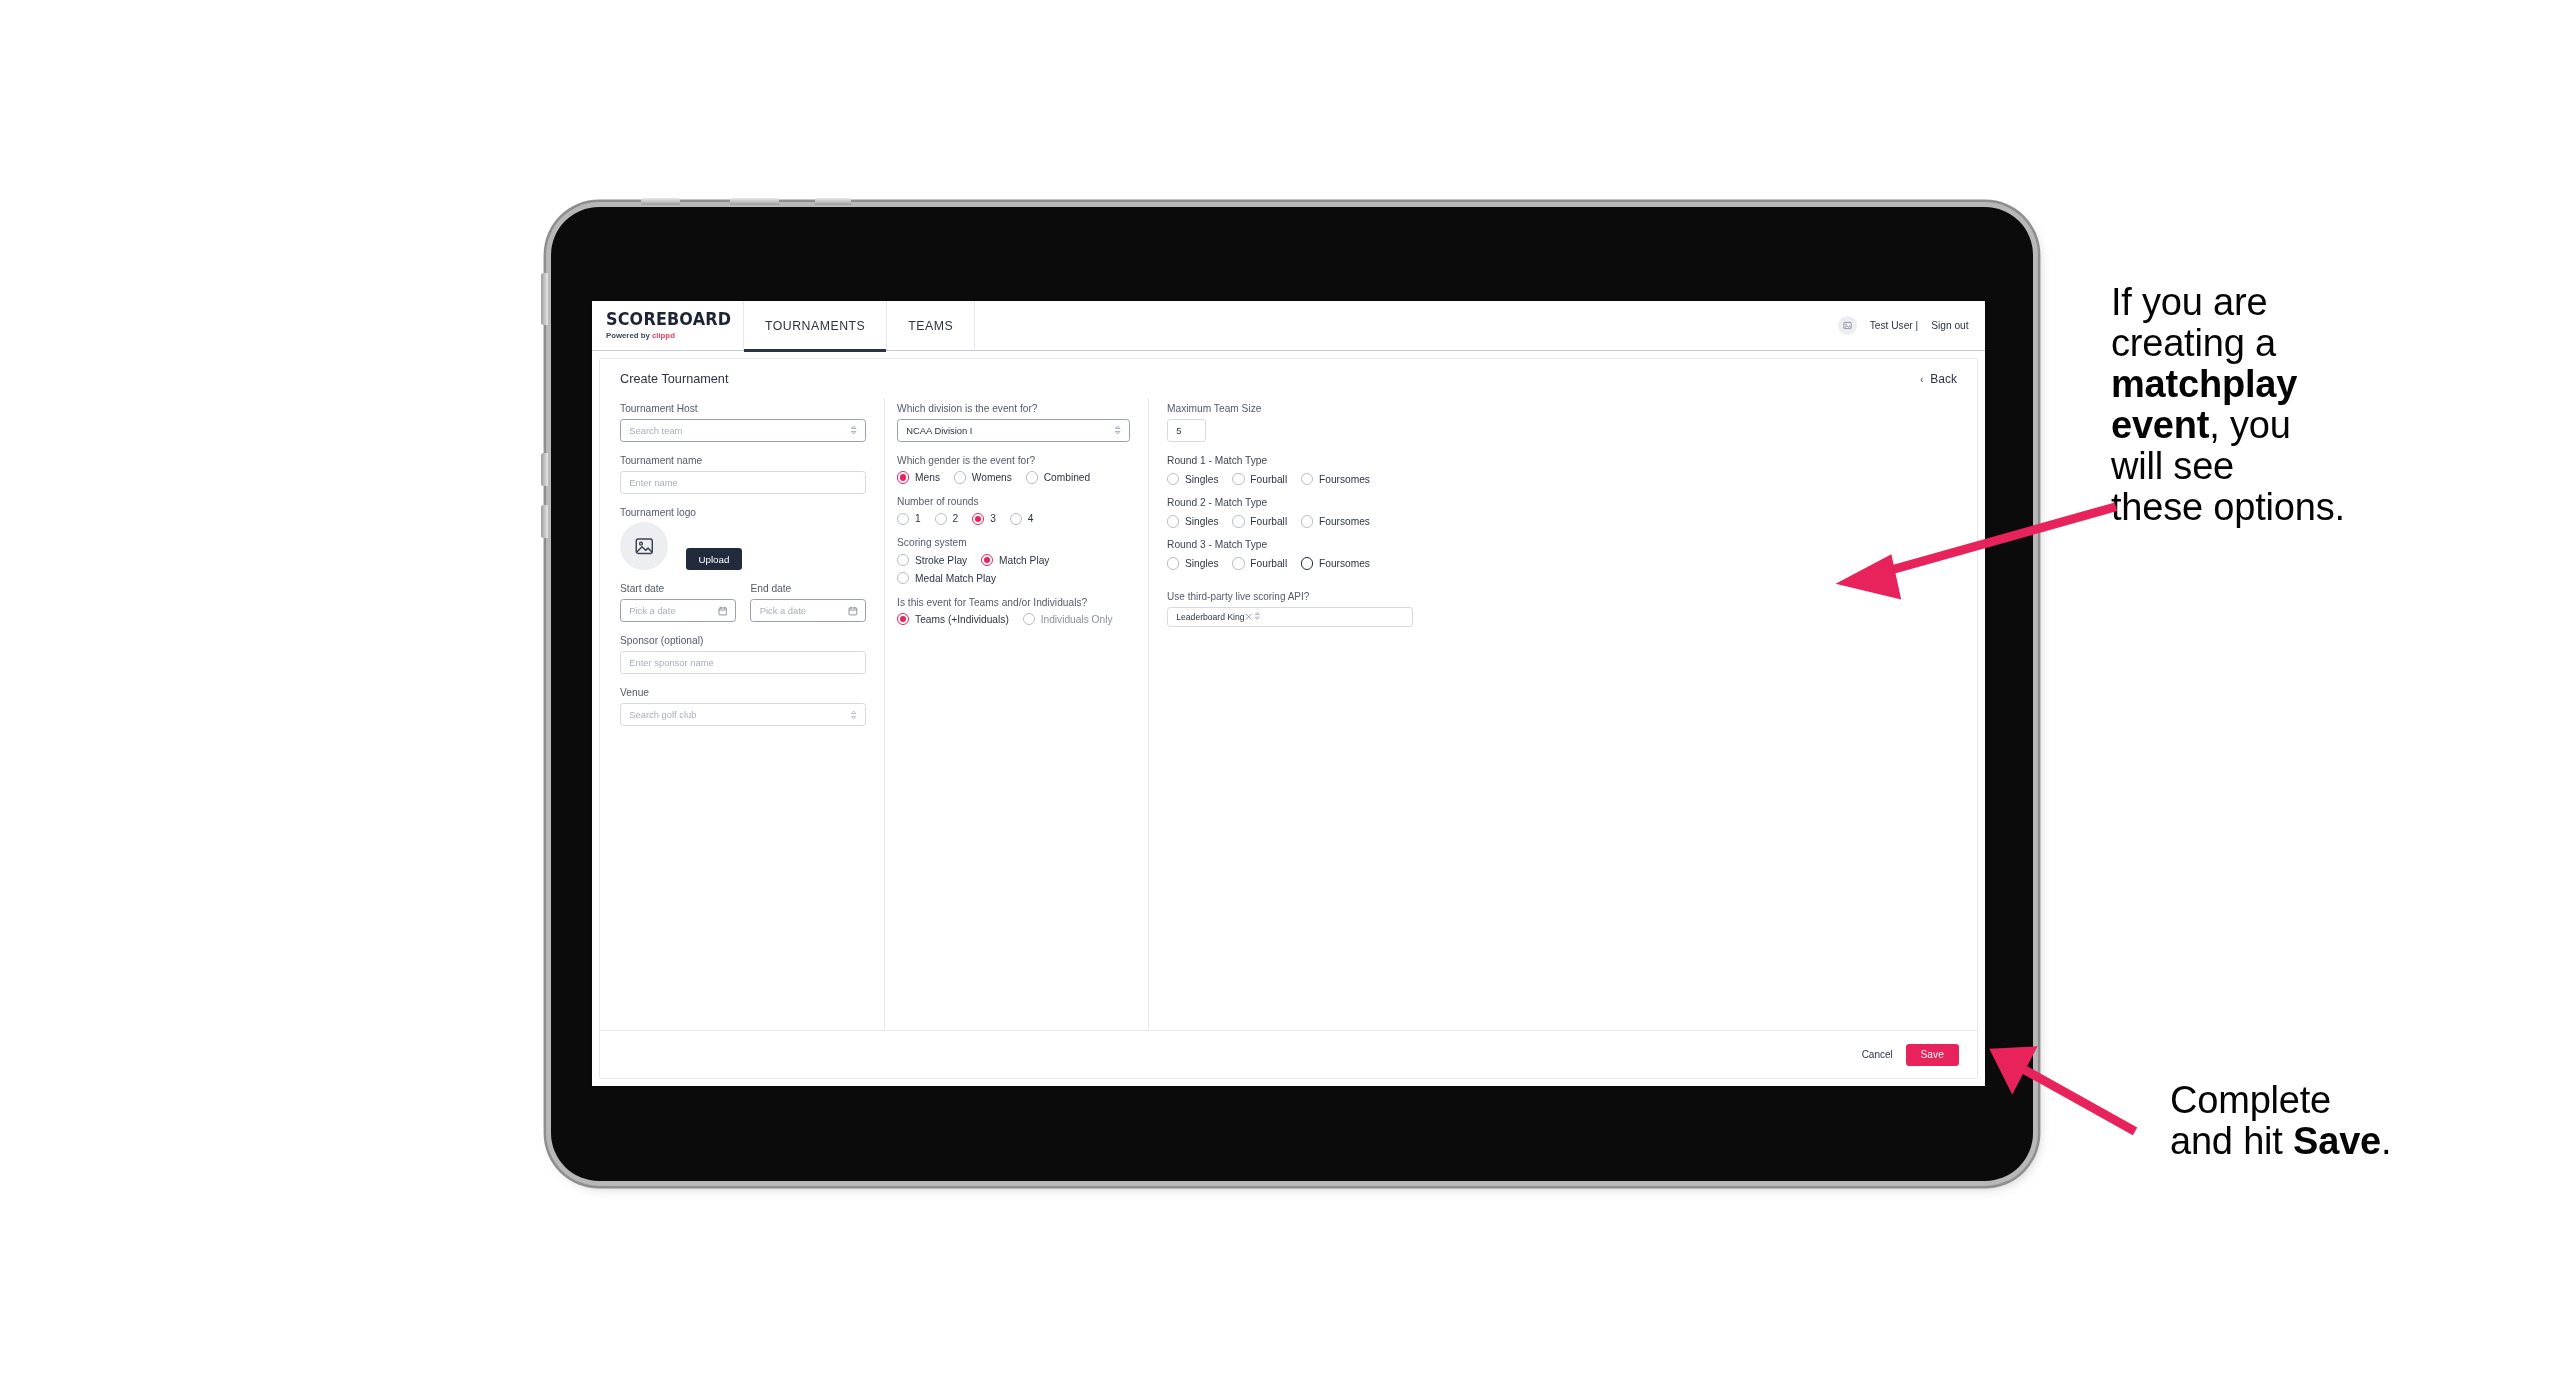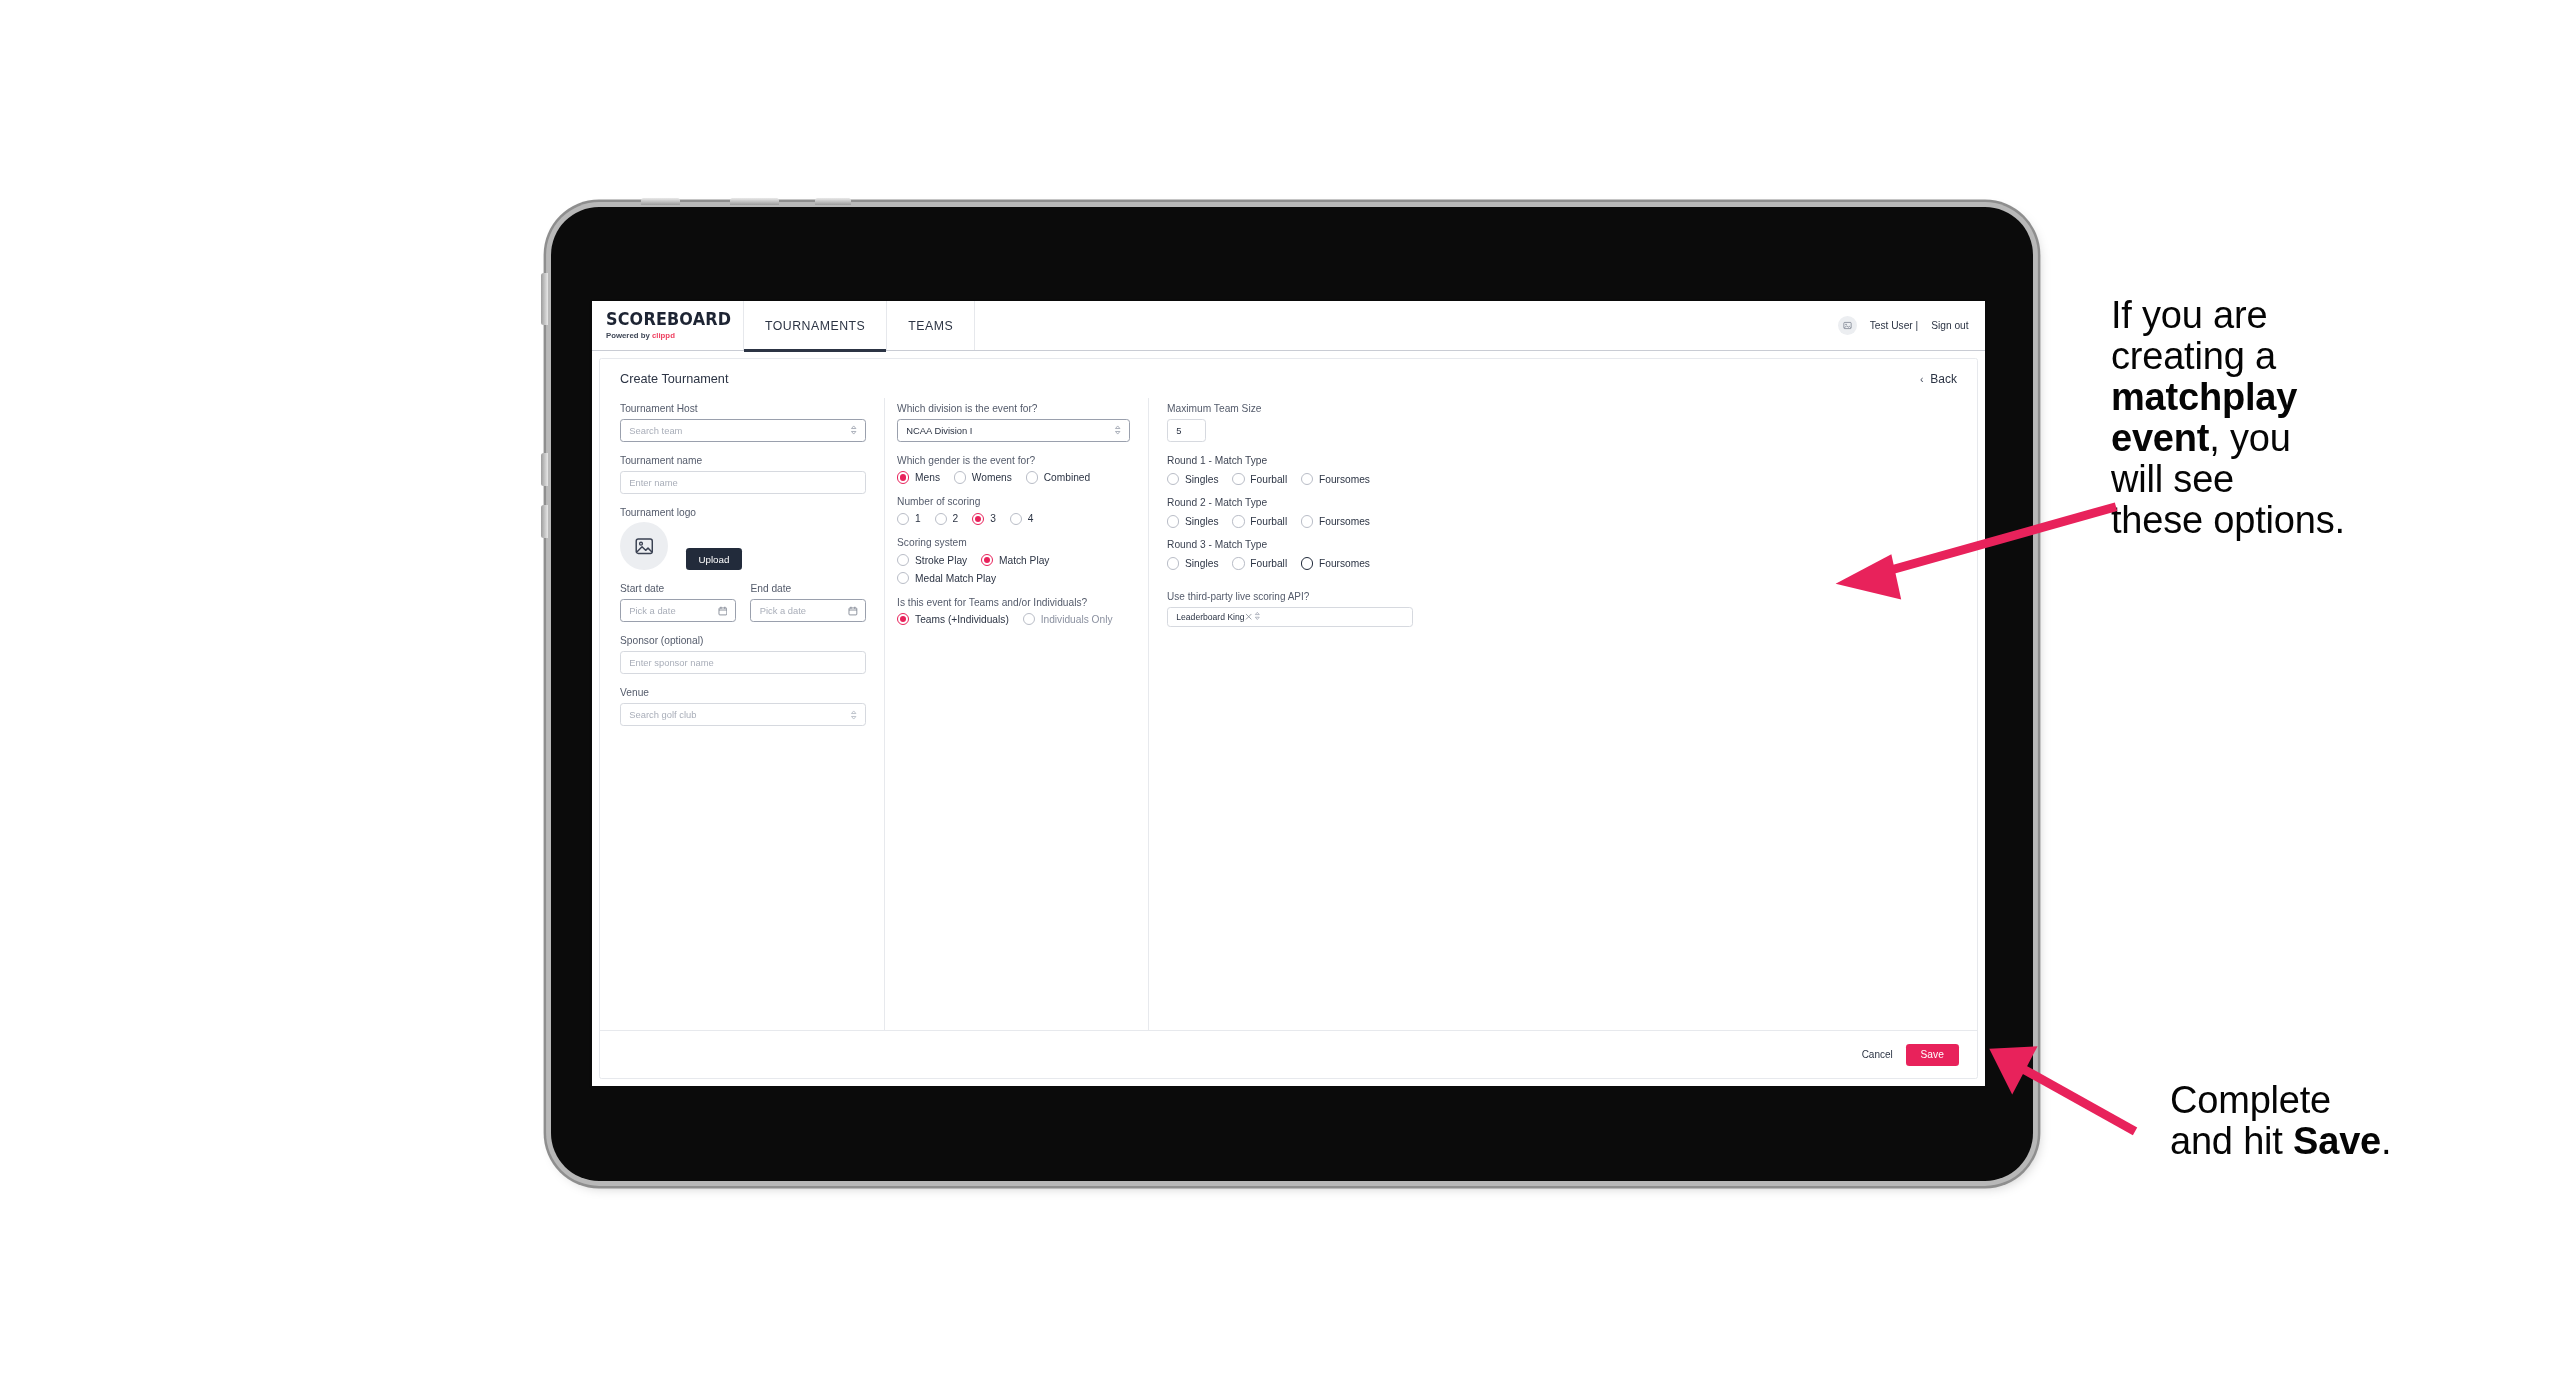--- a/index.html
+++ b/index.html
@@ -256,21 +256,21 @@
   
   .anno {
     position: absolute;
     font-family: "Liberation Sans", sans-serif;
     color: #050505;
     font-size: 38px;
     line-height: 1.08;
     letter-spacing: -0.2px;
   }
   .anno b { font-weight: 700; }
-  .anno-top { left: 2111px; top: 295px; width: 352px; }
+  .anno-top { left: 2111px; top: 282px; width: 352px; }
   .anno-bot { left: 2170px; top: 1080px; width: 377px; }
 
   .arrow { position: absolute; overflow: visible; }
 </style>
 </head>
 <body>
 
 <div class="device">
   <div class="btn-top b1"></div>
   <div class="btn-top b2"></div>
@@ -436,21 +436,21 @@
                   <span class="radio-label">Womens</span>
                 </div>
                 <div class="radio-item">
                   <span class="radio"></span>
                   <span class="radio-label">Combined</span>
                 </div>
               </div>
             </div>
 
             <div class="group">
-              <span class="label">Number of scoring</span>
+              <span class="label">Number of rounds</span>
               <div class="radio-row">
                 <div class="radio-item">
                   <span class="radio"></span>
                   <span class="radio-label">1</span>
                 </div>
                 <div class="radio-item">
                   <span class="radio"></span>
                   <span class="radio-label">2</span>
                 </div>
                 <div class="radio-item">

